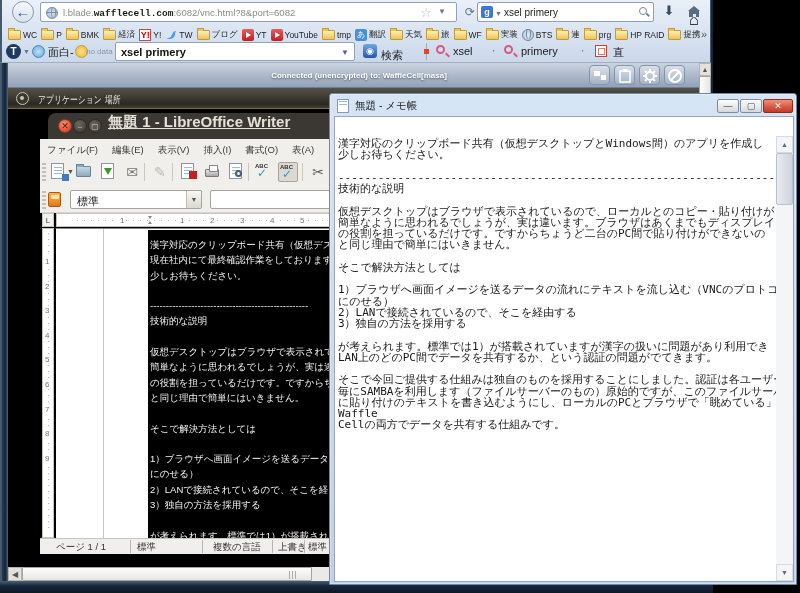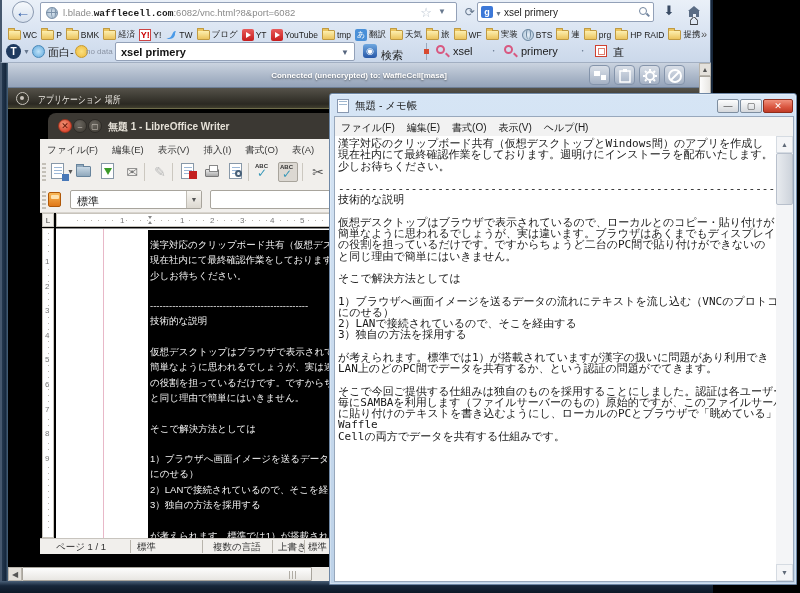--- a/index.html
+++ b/index.html
@@ -145,21 +145,21 @@
   
   #writer { position:absolute; left:40px; top:113px; width:520px; height:443px; }
   #lo-title { position:absolute; left:8px; top:0; width:512px; height:26px; background:#3B3833;
     border-radius:8px 8px 0 0; }
   .lo-btn { position:absolute; top:6px; width:14px; height:14px; border-radius:50%; font-size:9px;
     text-align:center; line-height:13px; }
   #lo-close { left:10px; background:radial-gradient(circle at 40% 35%,#F09677,#DD4B34 70%); 
     border:1px solid #9E3520; color:#5E1406; }
   #lo-min { left:25px; } #lo-max { left:40px; }
   #lo-min,#lo-max { background:radial-gradient(circle at 40% 35%,#6B6760,#4A463F 70%); border:1px solid #2E2B27; color:#CFC9C0; font-size:8px;}
-  #lo-title-text { position:absolute; left:60px; top:7px; font-size:10px; font-weight:bold; color:#E6E1D8; }
+  #lo-title-text { position:absolute; left:60px; top:0; font-size:15px; font-weight:bold; color:#E6E1D8;text-decoration:underline; }
   #lo-menubar { position:absolute; left:0; top:26px; width:520px; height:20px; background:#F1EFEC; }
   .lo-menu { display:inline-block; font-size:9.5px; color:#3A3A3A; padding:5px 7px 0 7px; }
   #lo-toolbar1 { position:absolute; left:0; top:46px; width:520px; height:28px; background:#F1EFEC; }
   #lo-toolbar2 { position:absolute; left:0; top:74px; width:520px; height:26px; background:#F1EFEC;
     border-bottom:1px solid #D8D4CE; }
   .grip { position:absolute; left:2px; top:4px; width:4px; height:18px;
     background:repeating-linear-gradient(#C4C0B8 0,#C4C0B8 2px,transparent 2px,transparent 4px); }
   .tbi { position:absolute; top:3px; width:20px; height:20px; }
   .tbsep { position:absolute; top:4px; width:1px; height:18px; background:#CCC8C0; }
   
@@ -563,24 +563,22 @@
     <div id="bframe"></div>
   </div>
 
   <div id="notepad">
     <span id="np-icon"></span>
     <span id="np-title">無題 - メモ帳</span>
     <span class="np-btn" id="np-min">—</span>
     <span class="np-btn" id="np-max">▢</span>
     <span class="np-btn" id="np-close">✕</span>
     <div id="np-inner">
-      <div id="np-menubar"><span class="np-menu">ファイル(F)</span><span class="np-menu">編集(E)</span><span class="np-menu">書式(O)</span><span class="np-menu">表示(V)</span><span class="np-menu">ヘルプ(H)</span></div>
       <div id="np-text" style="padding-top: 2px;">
           <div class="nline">漢字対応のクリップボード共有（仮想デスクトップとWindows間）のアプリを作成し</div>
-          <div class="nline">現在社内にて最終確認作業をしております。週明けにインストーラを配布いたします。</div>
           <div class="nline">少しお待ちください。</div>
           <div class="nline"></div>
           <div class="nline">------------------------------------------------------------------------------</div>
           <div class="nline">技術的な説明</div>
           <div class="nline"></div>
           <div class="nline">仮想デスクトップはブラウザで表示されているので、ローカルとのコピー・貼り付けが</div>
           <div class="nline">簡単なように思われるでしょうが、実は違います。ブラウザはあくまでもディスプレイ</div>
           <div class="nline">の役割を担っているだけです。ですからちょうど二台のPC間で貼り付けができないの</div>
           <div class="nline">と同じ理由で簡単にはいきません。</div>
           <div class="nline"></div>

